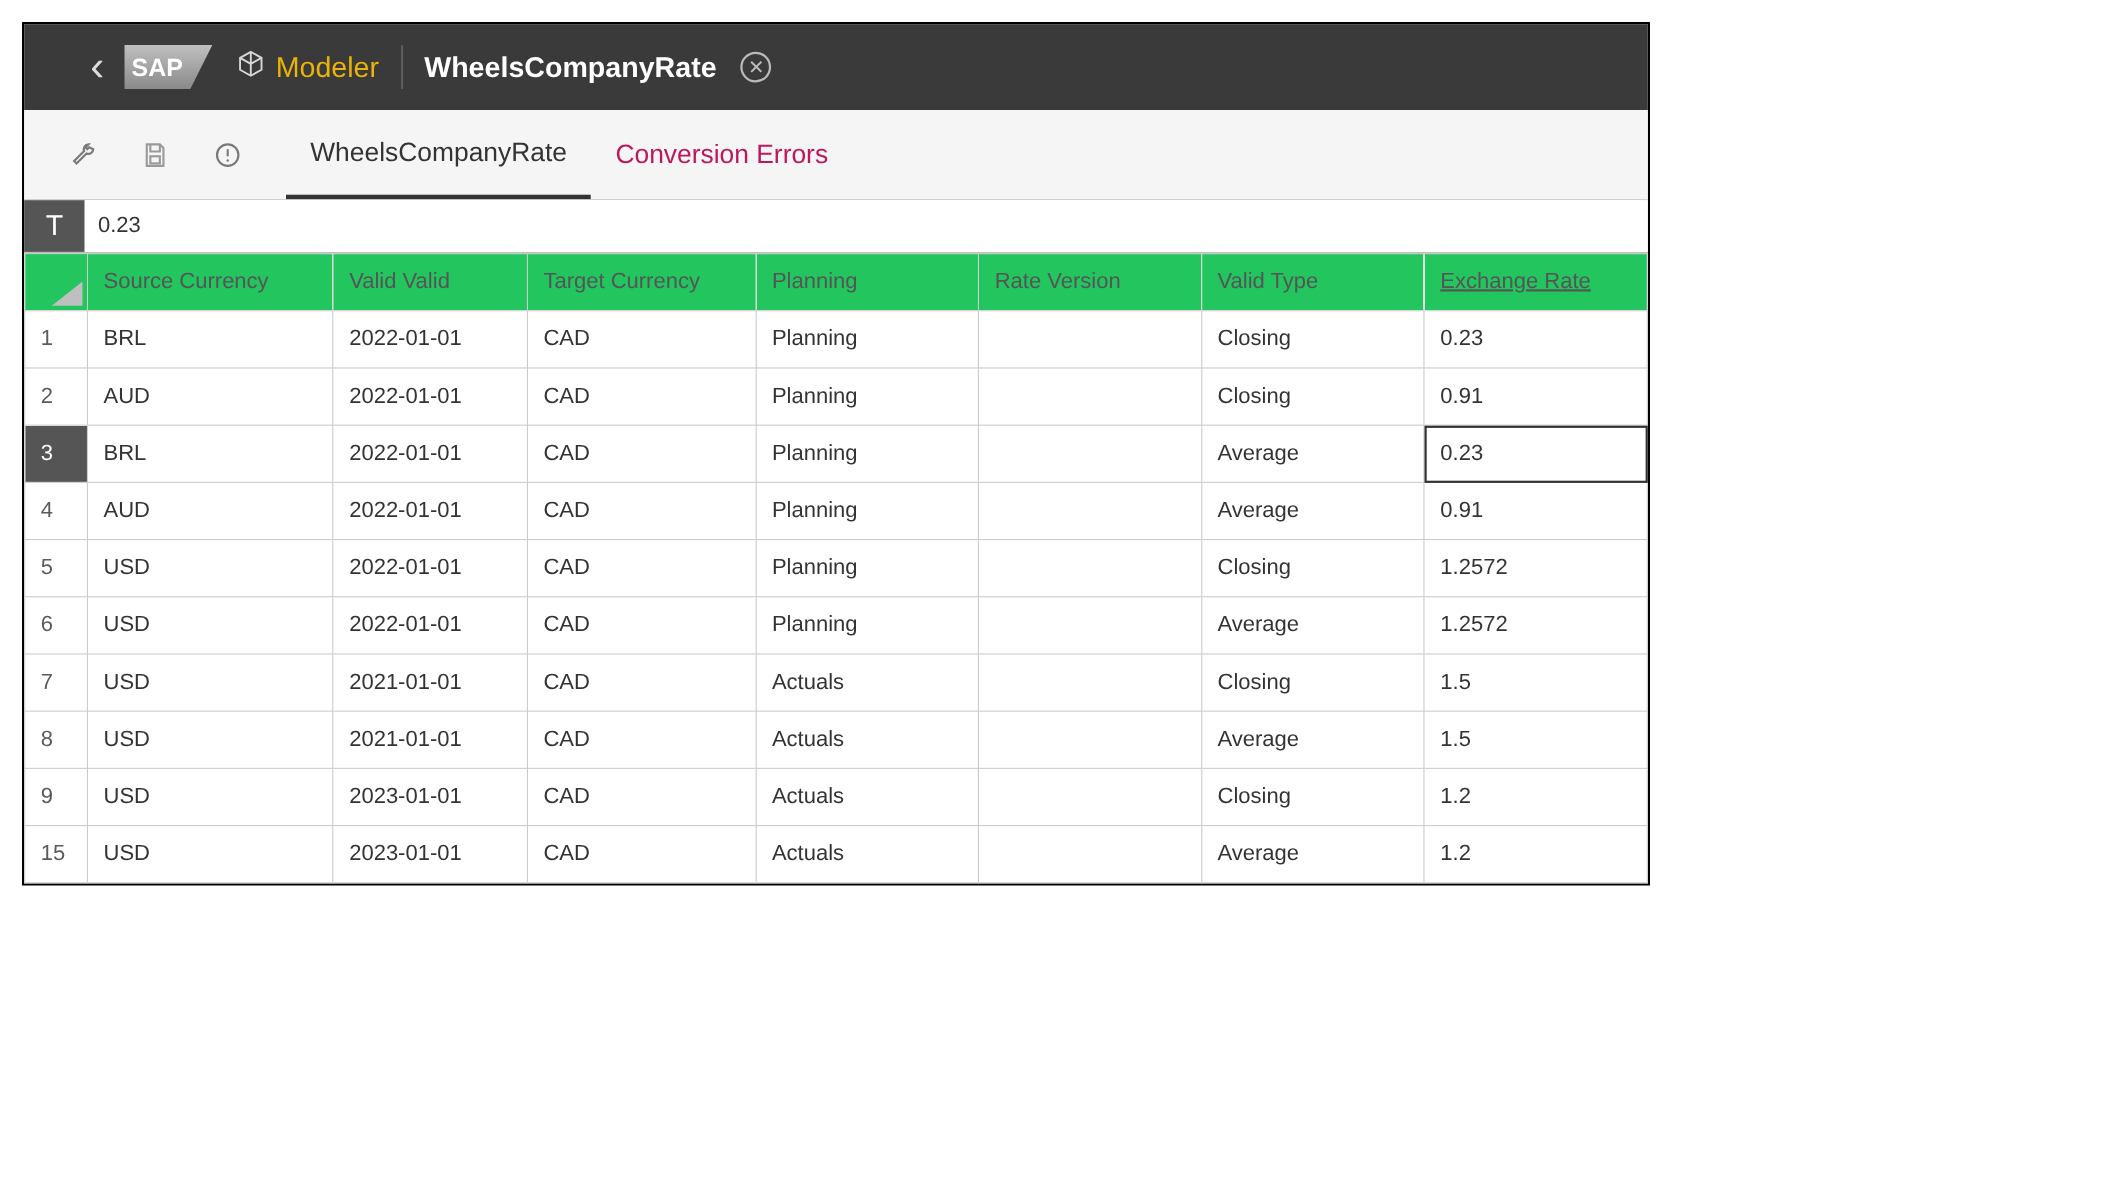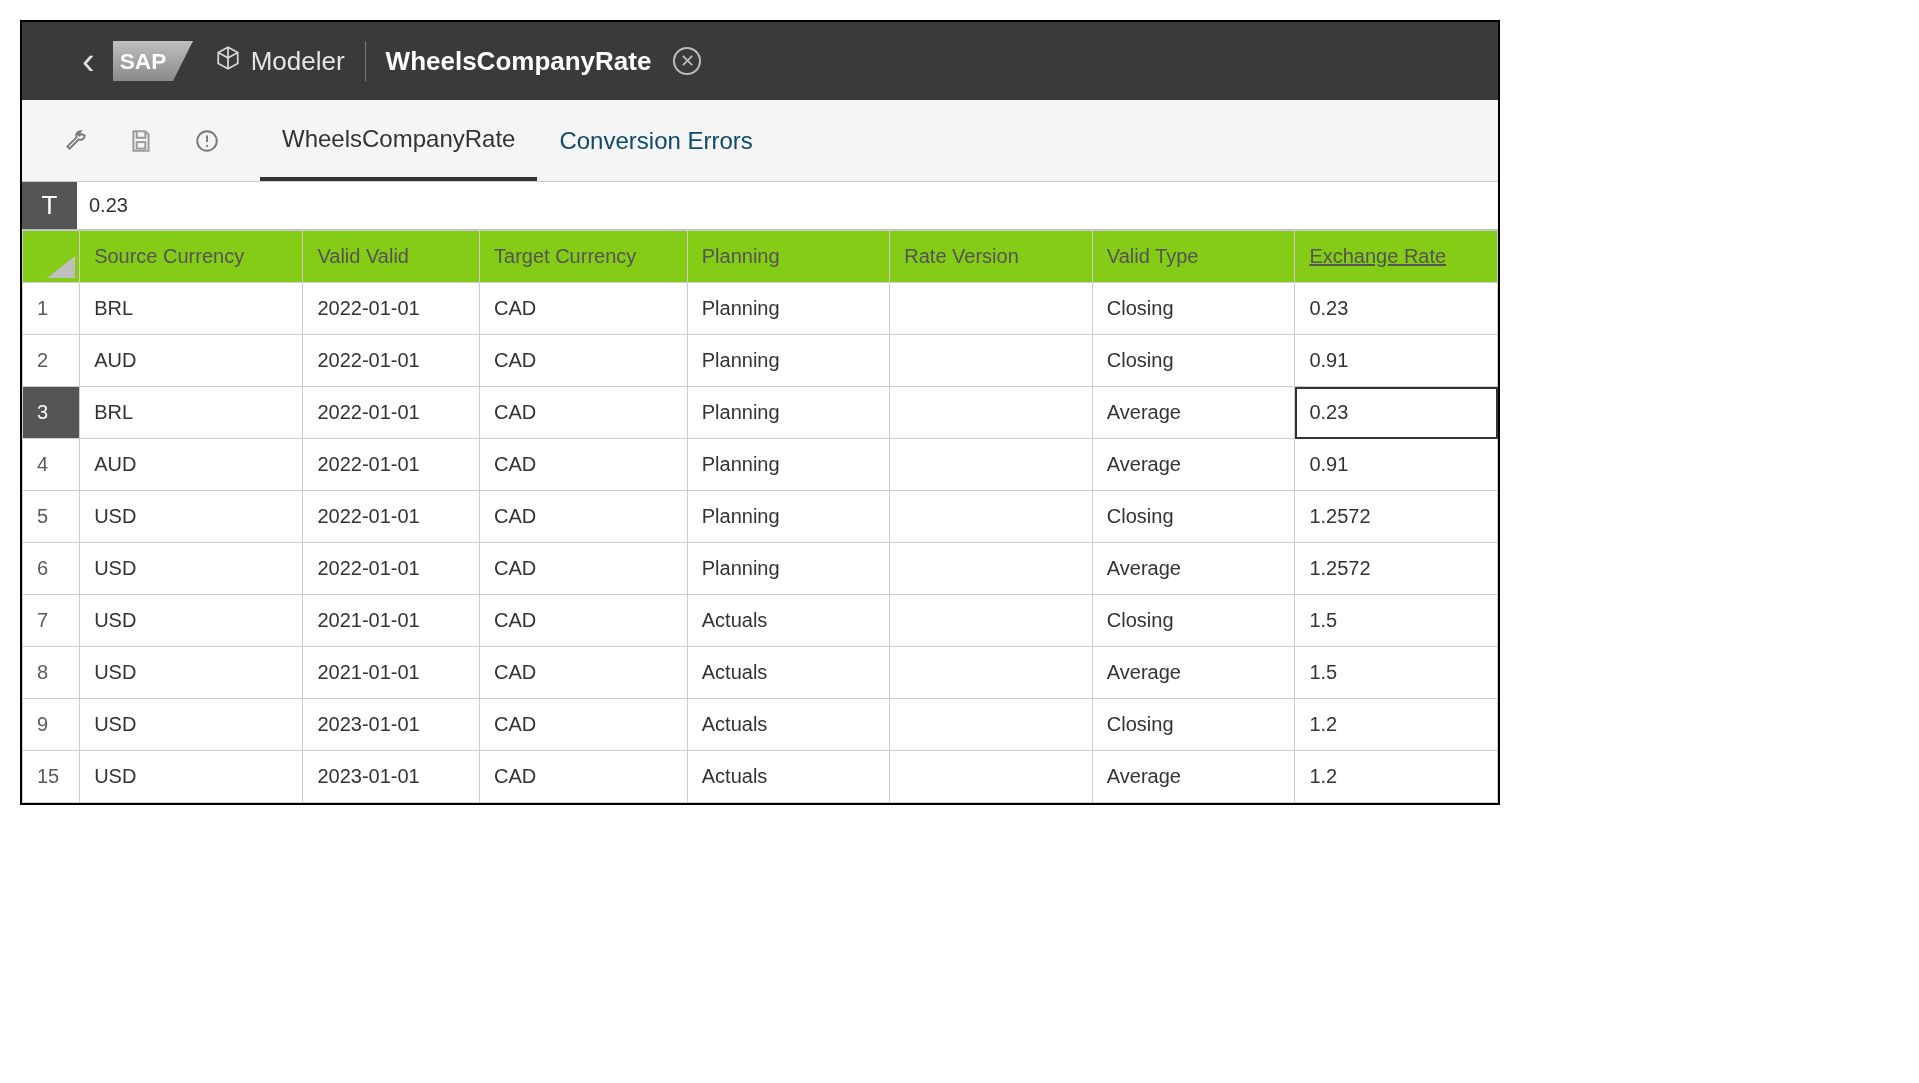--- a/index.html
+++ b/index.html
@@ -37,21 +37,21 @@
     margin-right: 22px;
   }
   .sap-logo svg { height: 40px; }
   .modeler-icon {
     font-size: 26px;
     color: #ddd;
     margin-right: 10px;
   }
   .modeler-label {
     font-size: 26px;
-    color: #e5e5e5;
+    color: #eab308;
     font-weight: 400;
   }
   .vsep {
     width: 1px; height: 40px;
     background: #777;
     margin: 0 20px;
   }
   .shell-title {
     font-size: 26px;
     font-weight: 600;
@@ -80,21 +80,21 @@
     font-size: 26px;
     color: #7a7a7a;
     margin-right: 40px;
     cursor: pointer;
   }
   .tool-icon svg { width: 26px; height: 26px; display:block; }
   .tabs { display: flex; align-items: stretch; height: 100%; }
   .tab {
     display: flex; align-items: center;
     font-size: 24px;
-    color: #0c4a6e;
+    color: #be185d;
     padding: 0 22px;
     cursor: pointer;
   }
   .tab.active {
     color: #333;
     border-bottom: 4px solid #333;
   }
   
   .formula-bar {
     display: flex;
@@ -130,21 +130,21 @@
     font-size: 20px;
     padding: 0 14px;
     height: 52px;
     text-align: left;
     white-space: nowrap;
     overflow: hidden;
   }
   table.grid th {
     font-weight: 400;
     color: #555;
-    background: #84cc16;
+    background: #22c55e;
   }
   .col-rownum { width: 55px; text-align: center; color: #666; font-size:18px;}
   th.col-rownum { background:#fff; padding:0;}
   th.triangle-cell {
     padding: 0; position: relative;
   }
   th.triangle-cell::after {
     content: "";
     position: absolute;
     right: 4px; bottom: 4px;

